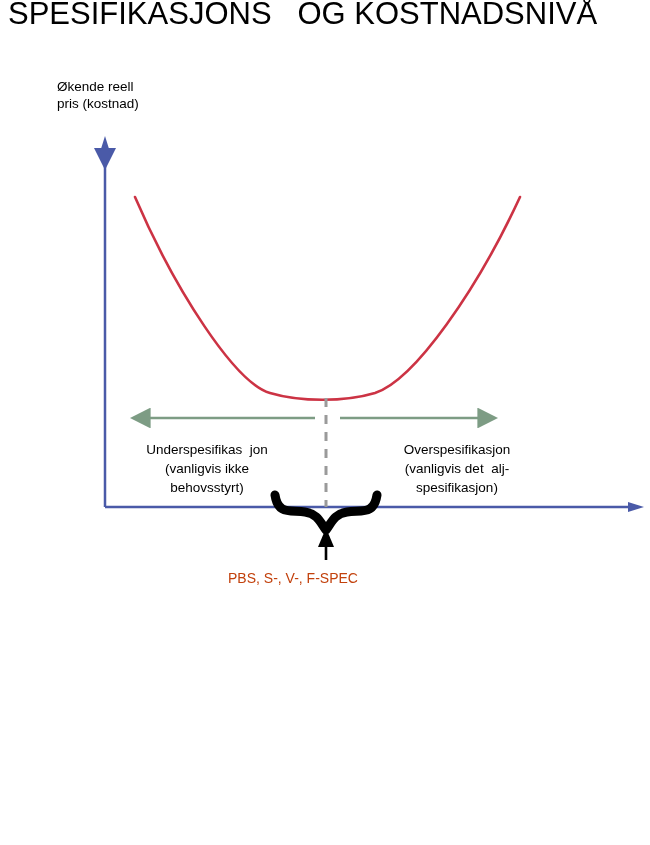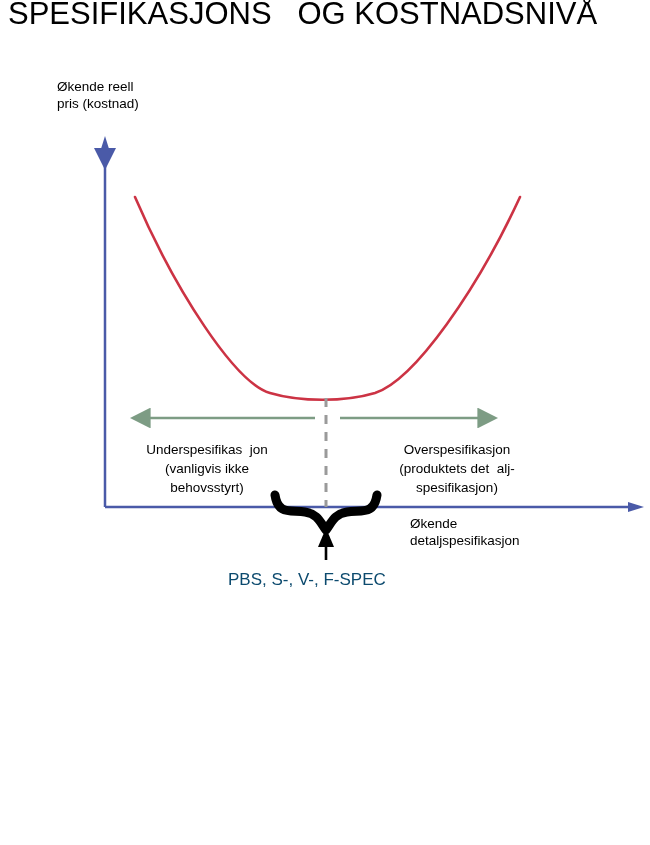--- a/index.html
+++ b/index.html
@@ -75,22 +75,22 @@
   #overspec-label {
     left: 362px;
     top: 380px;
     width: 190px;
   }
 
   #pbs-label {
     position: absolute;
     left: 228px;
     top: 510px;
-    font-size: 17px;
-    color: #0c4a6e;
+    font-size: 14px;
+    color: #c2410c;
     white-space: pre;
   }
 
   
   #body-text {
     position: absolute;
     left: 8px;
     top: 612px;
     width: 640px;
   }
@@ -145,27 +145,25 @@
     <line x1="340" y1="358" x2="480" y2="358" stroke="#7d9c84" stroke-width="2.6" marker-end="url(#greenArrowEnd)"></line>
 
     <path d="M 275,435 C 278,455 290,450 305,452 C 318,454 320,462 326,470 C 332,462 334,454 347,452 C 362,450 374,455 377,435" fill="none" stroke="#000000" stroke-width="9" stroke-linecap="round" stroke-linejoin="round"></path>
 
     <line x1="326" y1="500" x2="326" y2="477" stroke="#000000" stroke-width="2.6"></line>
     <polygon points="326,468 318,487 334,487" fill="#000000"></polygon>
   </svg>
 
   <div class="axis-label" id="y-axis-label" style="white-space: pre;">Økende reell
 pris (kostnad)</div>
-  <div class="axis-label" id="x-axis-label" style="white-space: pre;">Økende
-detaljspesifikasjon</div>
 
   <div class="region-label" id="underspec-label" style="white-space: pre; text-align: center;">Underspesifikas  jon
 (vanligvis ikke
 behovsstyrt)</div>
   <div class="region-label" id="overspec-label" style="white-space: pre;">Overspesifikasjon
-(produktets det  alj-
+(vanligvis det  alj-
 spesifikasjon)</div>
 
   <div id="pbs-label">PBS, S-, V-, F-SPEC</div>
 </div>
 
 <div id="body-text">
 </div>
 
 </body></html>

